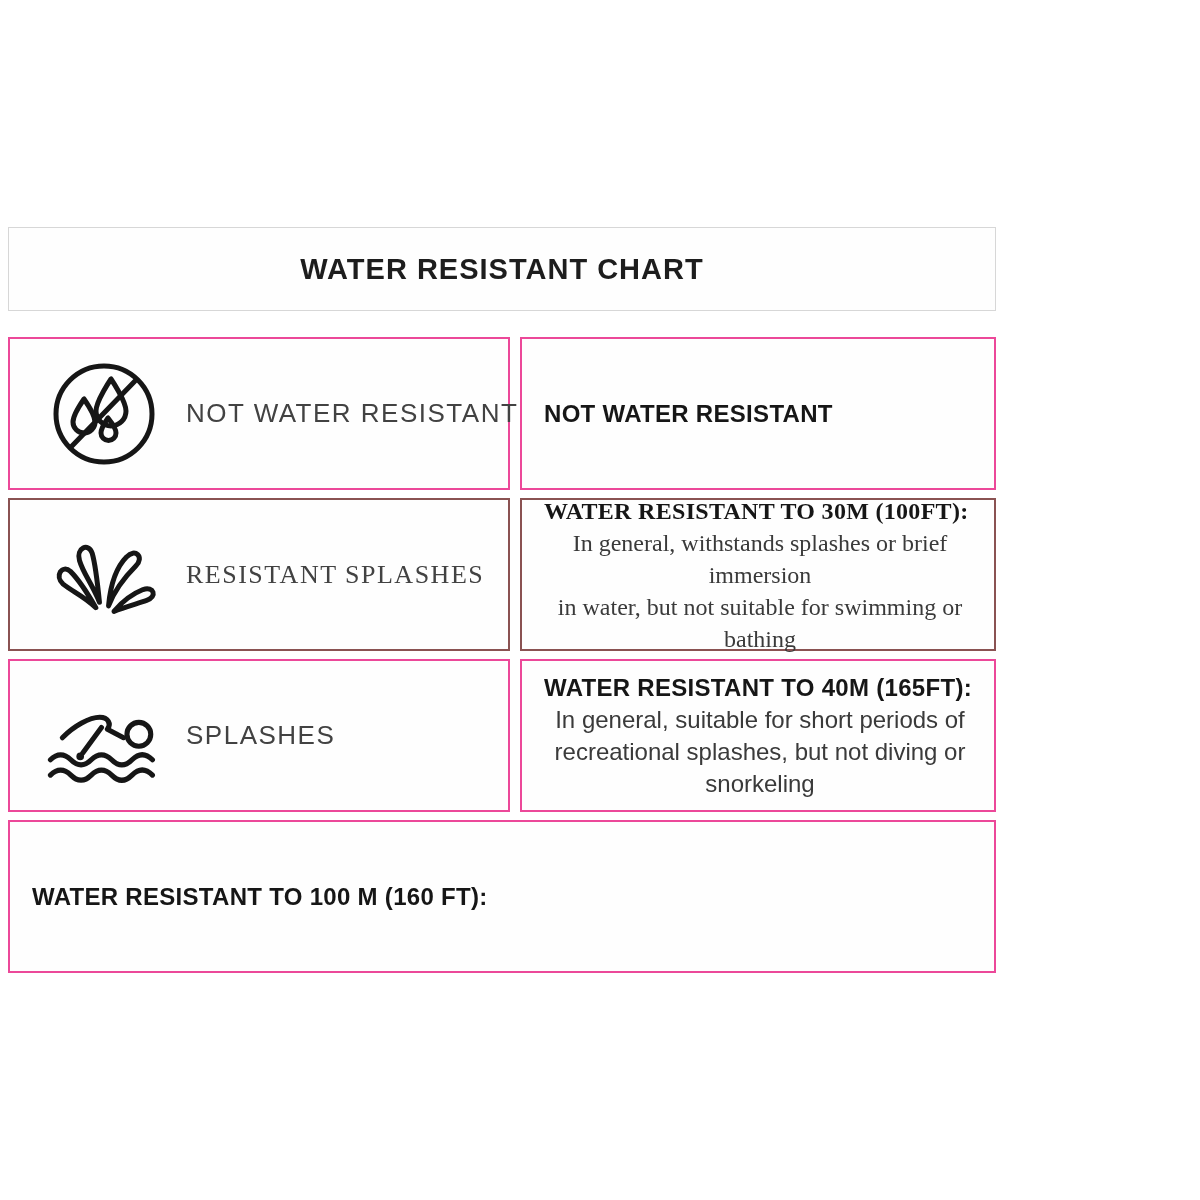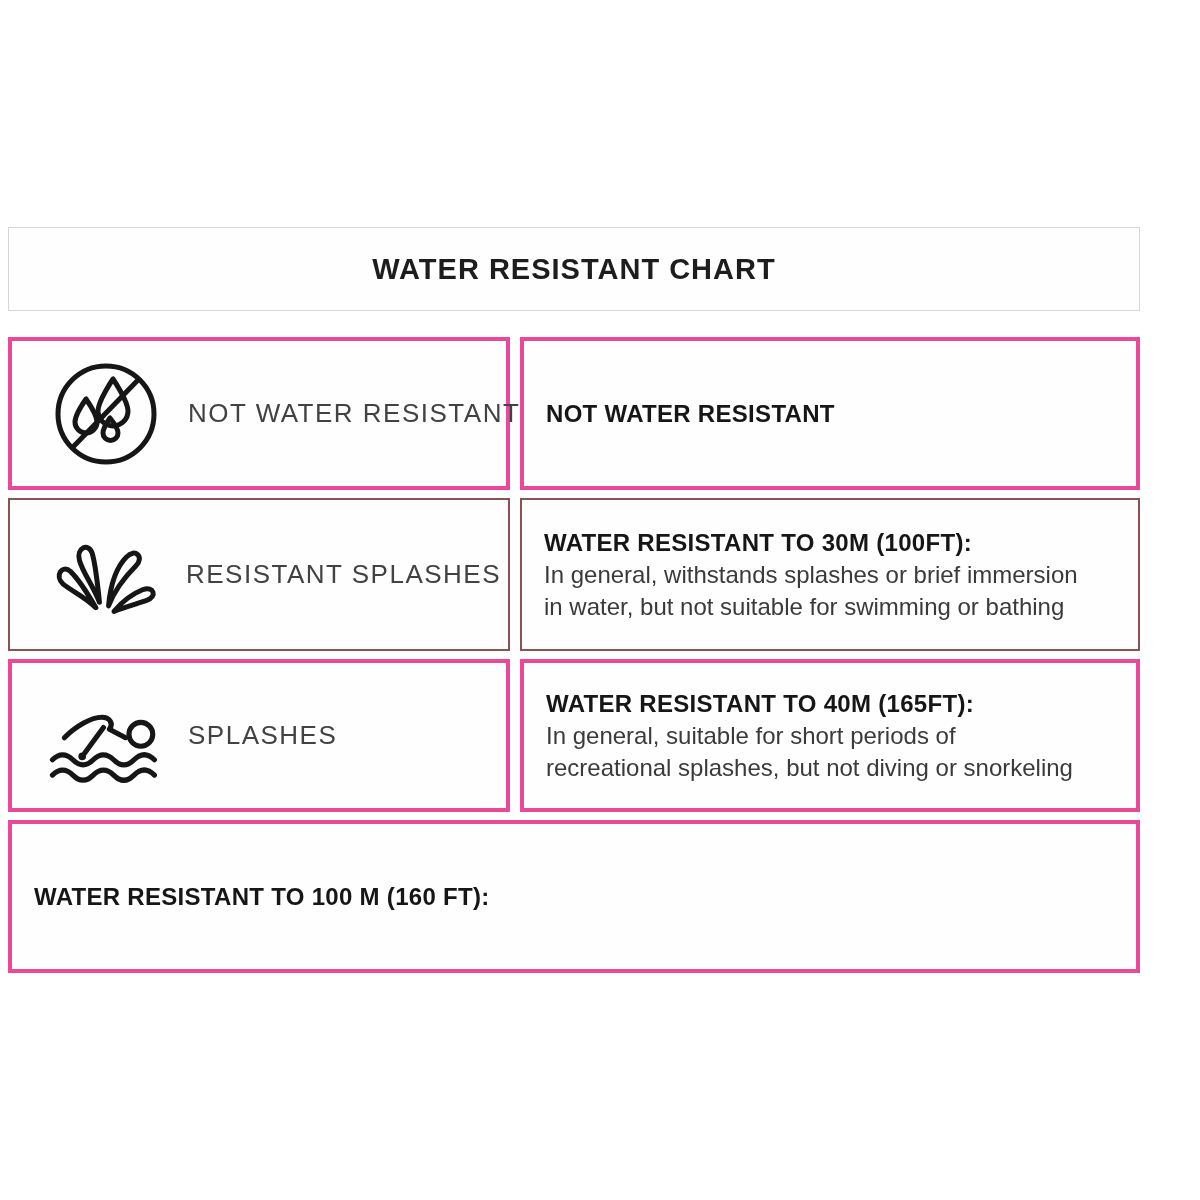--- a/index.html
+++ b/index.html
@@ -9,21 +9,21 @@
     width: 1200px;
     height: 1200px;
     font-family: "Liberation Sans", sans-serif;
     position: relative;
     overflow: hidden;
   }
   .chart {
     position: absolute;
     left: 8px;
     top: 227px;
-    width: 1132px;
+    width: 988px;
   }
   .title-box {
     box-sizing: border-box;
     height: 84px;
     border: 1px solid #d7d7d7;
     background: #fefefe;
     display: flex;
     align-items: center;
     justify-content: center;
     margin-bottom: 26px;
@@ -35,25 +35,26 @@
     color: #1d1d1d;
   }
   .row {
     display: flex;
     gap: 10px;
     height: 153px;
     margin-bottom: 8px;
   }
   .cell {
     box-sizing: border-box;
-    border: 4px solid #ec4899;
+    border: 2px solid #ec4899;
     background: #fefefe;
   }
   .row.highlighted .cell {
     border: 2px solid #8a5252;
+    font-family: Liberation Serif, serif;
   }
   .cell.left {
     width: 502px;
     flex: 0 0 auto;
     display: flex;
     align-items: center;
     padding-left: 28px;
   }
   .cell.right {
     flex: 1 1 auto;
@@ -83,20 +84,21 @@
     font-weight: 700;
     letter-spacing: 0.3px;
     color: #161616;
     line-height: 32px;
   }
   .desc {
     font-size: 24px;
     color: #3a3a3a;
     line-height: 32px;
     white-space: pre-line;
+    text-align: center;
   }
 </style>
 </head>
 <body>
 
 <div class="chart">
 
   <div class="title-box">
     <div class="title">WATER RESISTANT CHART</div>
   </div>

